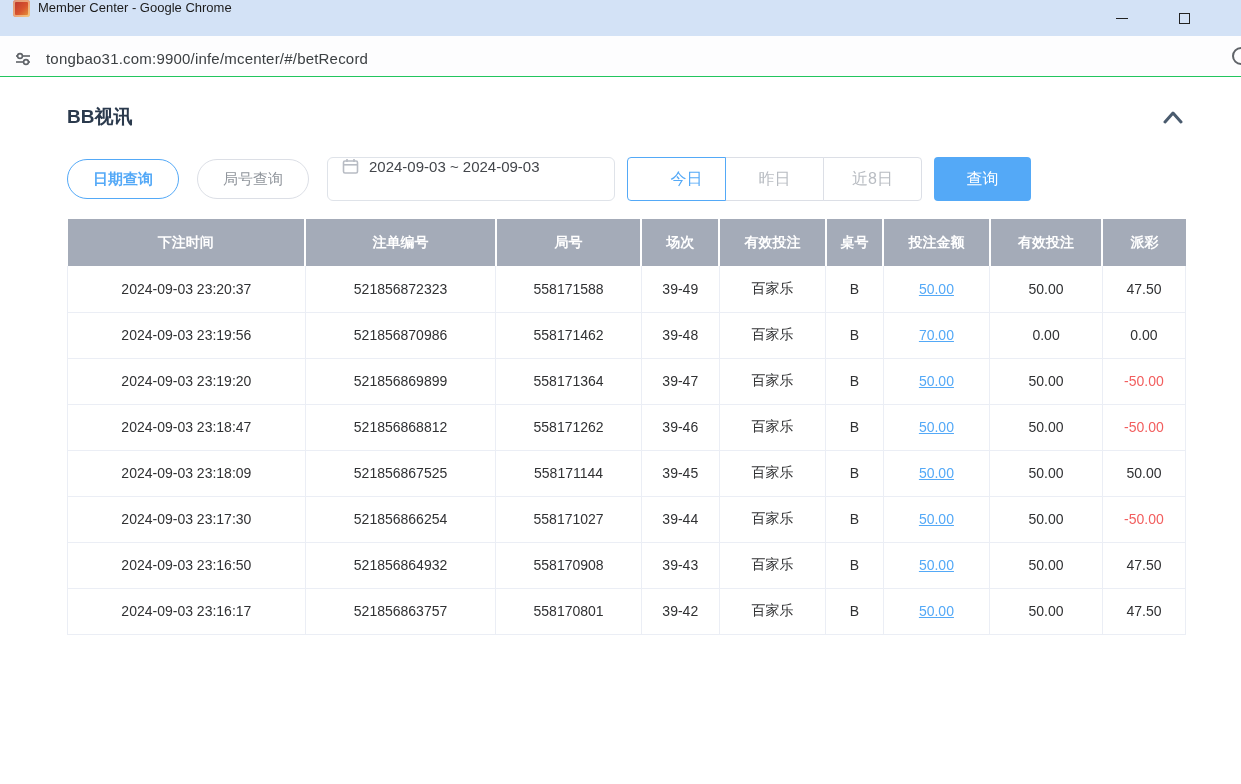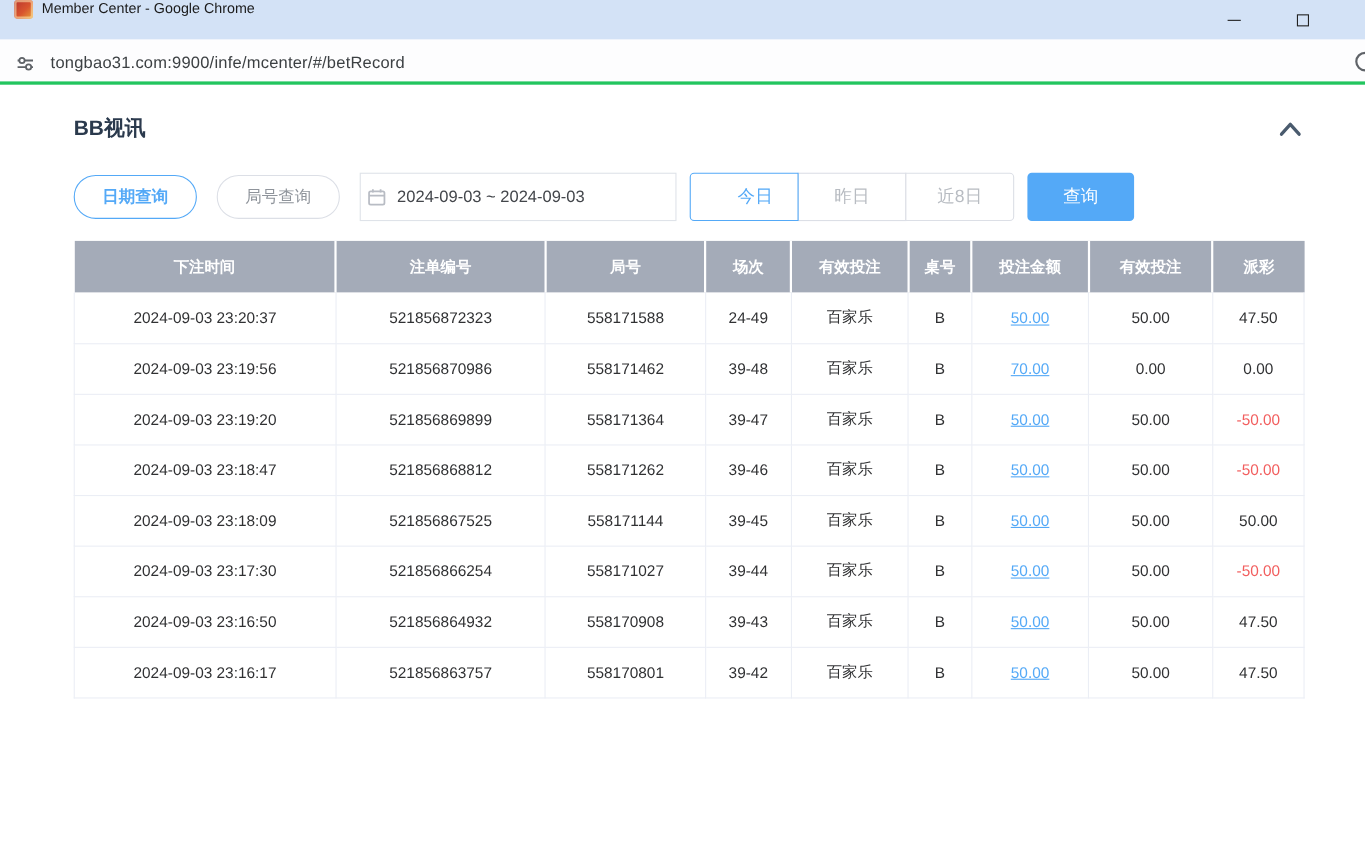--- a/index.html
+++ b/index.html
@@ -16,21 +16,21 @@
     background:linear-gradient(135deg,#b8342e 0%,#d8542e 55%,#e8a13a 100%);
     box-shadow:inset 0 0 0 2px rgba(255,235,180,.55); flex:0 0 auto;
   }
   .win-title { font-size:13px; color:#1b1b1b; }
   .win-controls { position:absolute; right:46px; top:0; height:36px; display:flex; align-items:center; gap:40px; }
   .win-btn { width:22px; height:22px; display:flex; align-items:center; justify-content:center; cursor:pointer; }
   .glyph-min { width:12px; height:0; border-top:1.6px solid #222; display:block; }
   .glyph-max { width:11px; height:11px; border:1.6px solid #222; display:block; }
 
   .urlbar {
-    height:41px; background:#fdfdfe; border-bottom:3px solid #22c55e;
+    height:41px; background:#fdfdfe; border-bottom:1px solid #22c55e;
     display:flex; align-items:center; padding:5px 0 0 12px; position:relative;
   }
   .tune-icon { width:22px; height:22px; margin-right:12px; flex:0 0 auto; }
   .url-text { font-size:15px; color:#3c4043; letter-spacing:.2px; }
   .edge-icon {
     position:absolute; right:-9px; top:11px; width:18px; height:18px;
     border:2px solid #5f6368; border-radius:50%;
   }
 
   
@@ -42,22 +42,22 @@
   
   .filters { margin-top:27px; display:flex; align-items:center; }
   .pill {
     height:40px; padding:0 25px; border-radius:20px; background:#fff;
     border:1px solid #dcdfe6; color:#8f949b; font-size:15px; cursor:pointer;
   }
   .pill.active { border-color:#54a9f7; color:#54a9f7; font-weight:bold; }
   .pill + .pill { margin-left:18px;font-family:Liberation Serif, serif; }
 
   .date-box {
-    margin-left:18px; height:44px; width:288px; border:1px solid #dfe3e9; border-radius:0;
-    display:flex; align-items:center; padding:0 6px; background:#fff; cursor:pointer;
+    margin-left:18px; height:44px; width:288px; border:1px solid #dfe3e9; border-radius:6px;
+    display:flex; align-items:flex-start; padding:0 14px; background:#fff; cursor:pointer;
   }
   .date-box svg { margin-right:10px; flex:0 0 auto; }
   .date-text { font-size:15px; color:#43464b; }
 
   .seg-group { margin-left:12px; display:flex; }
   .seg {
     height:44px; width:99px; background:#fff; border:1px solid #dcdfe6;
     color:#b8bcc2; font-size:16px; cursor:pointer; margin-left:-1px; position:relative;
   }
   .seg:first-child { border-radius:4px 0 0 4px; margin-left:0; }
@@ -181,21 +181,21 @@
       <th>桌号</th>
       <th>投注金额</th>
       <th>有效投注</th>
       <th>派彩</th>
     </tr>
 
     <tr>
       <td>2024-09-03 23:20:37</td>
       <td>521856872323</td>
       <td>558171588</td>
-      <td>24-49</td>
+      <td>39-49</td>
       <td>百家乐</td>
       <td>B</td>
       <td><a class="amount-link">50.00</a></td>
       <td>50.00</td>
       <td>47.50</td>
     </tr>
     <tr>
       <td>2024-09-03 23:19:56</td>
       <td>521856870986</td>
       <td>558171462</td>

